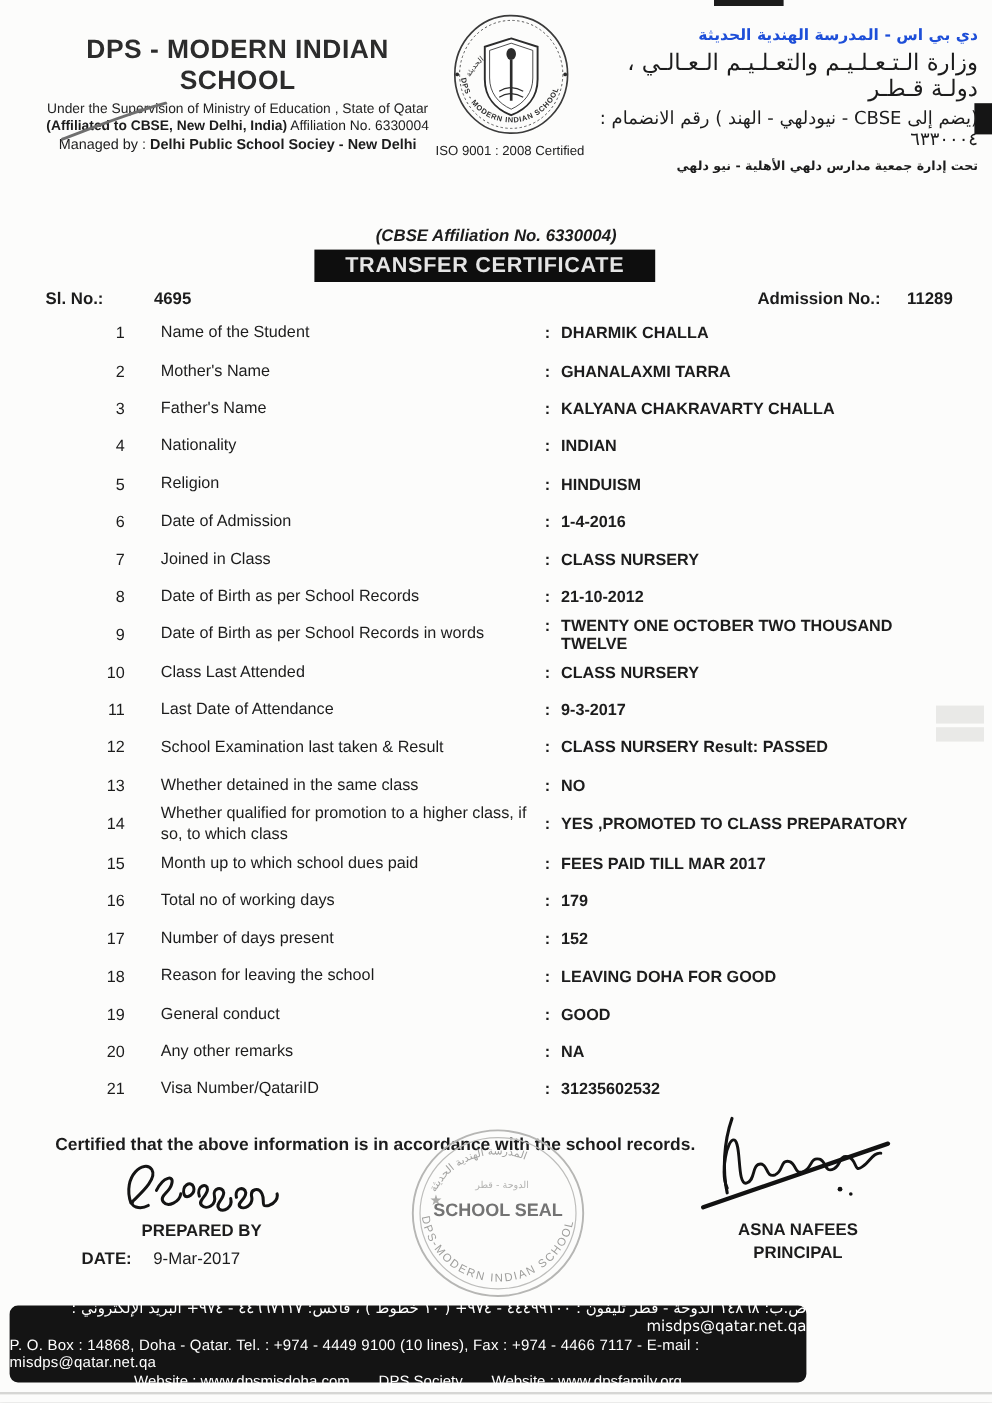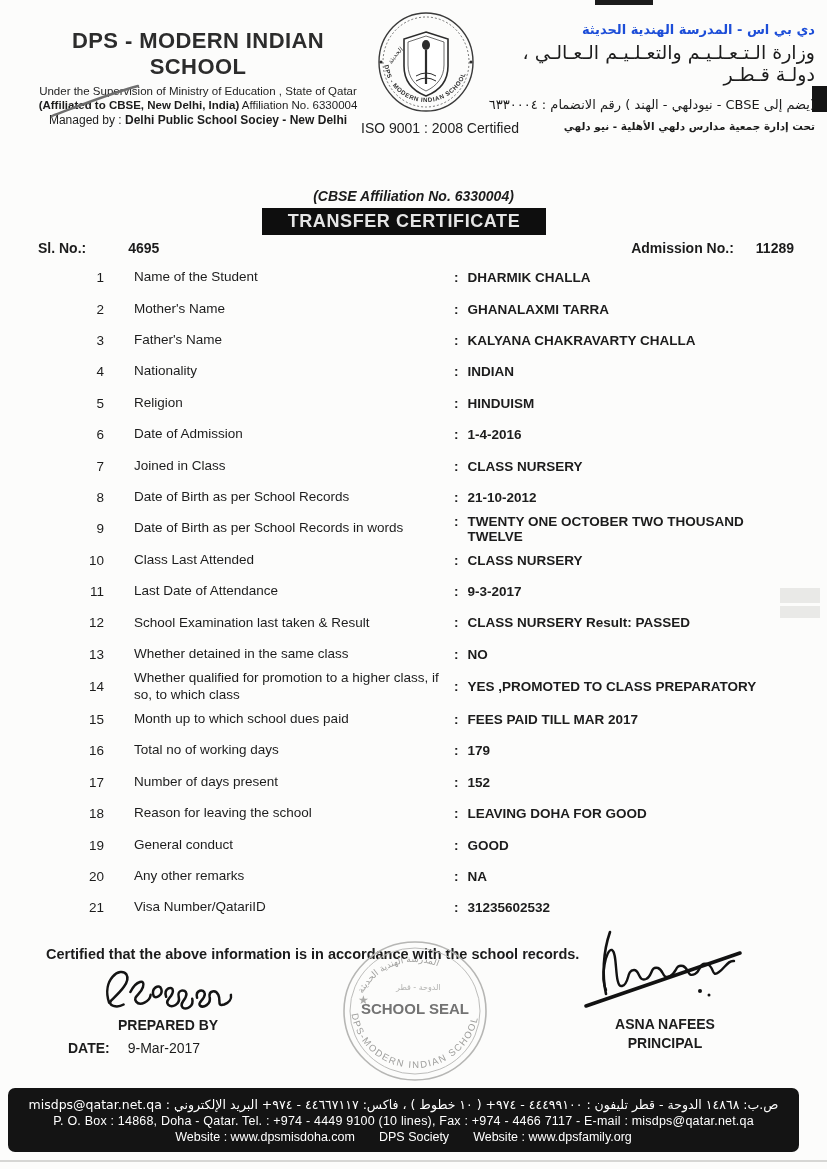--- a/index.html
+++ b/index.html
@@ -18,26 +18,26 @@
 
   
   .header-left{position:absolute;left:36px;top:28px;width:324px;text-align:center;}
   .school-name{font-size:22px;font-weight:700;color:#2c2c2c;letter-spacing:.4px;}
   .sup-line{font-size:11.5px;margin-top:5px;color:#242424;}
   .aff-line1{font-size:11.5px;margin-top:2px;}
   .managed-line{font-size:12px;margin-top:2px;}
   .penmark{position:absolute;left:50px;top:82px;width:90px;height:38px;}
 
   .logo-wrap{position:absolute;left:363px;top:10px;width:126px;height:108px;}
-  .iso-line{position:absolute;left:340px;top:120px;width:200px;text-align:center;font-size:14px;color:#222;}
+  .iso-line{position:absolute;left:325px;top:120px;width:200px;text-align:center;font-size:11px;color:#222;}
 
   .header-right{position:absolute;right:12px;top:22px;width:330px;text-align:right;}
   .ar1{font-size:13px;font-weight:700;color:#1d4ed8;}
   .ar2{font-size:19px;margin-top:4px;}
-  .ar3{font-size:13px;margin-top:12px;}
+  .ar3{font-size:15px;margin-top:4px;}
   .ar4{font-size:10.5px;font-weight:700;margin-top:8px;}
 
   
   .cbse-aff{position:absolute;left:0;top:188px;width:827px;text-align:center;
             font-size:14px;font-weight:700;font-style:italic;}
   .banner{position:absolute;left:262px;top:208px;width:284px;height:27px;background:#0e0e0e;
           color:#e5e5e5;display:flex;align-items:center;justify-content:center;
           font-size:18px;font-weight:700;letter-spacing:.6px;}
 
   
@@ -64,21 +64,21 @@
   .seal{position:absolute;left:328px;top:938px;width:174px;height:150px;}
   .seal-label{position:absolute;left:340px;top:1000px;width:150px;text-align:center;
               font-size:15px;font-weight:700;color:#737373;}
   .sig-right{position:absolute;left:578px;top:928px;width:172px;height:92px;}
   .principal-name{position:absolute;left:580px;top:1016px;width:170px;text-align:center;
                   font-size:14px;font-weight:700;}
   .principal-title{position:absolute;left:580px;top:1035px;width:170px;text-align:center;
                    font-size:14px;font-weight:700;}
 
   
-  .footer{position:absolute;left:8px;top:1088px;width:791px;height:64px;background:#141414;
+  .footer{position:absolute;left:8px;top:1088px;width:664px;height:64px;background:#141414;
           border-radius:7px;color:#fff;display:flex;flex-direction:column;
           align-items:center;justify-content:center;gap:2px;}
   .f-ar{font-size:12.5px;}
   .f-en{font-size:12.5px;letter-spacing:.2px;}
   .f-web{font-size:12.5px;display:flex;gap:24px;}
 </style>
 </head>
 <body>
 
 <div class="page">

